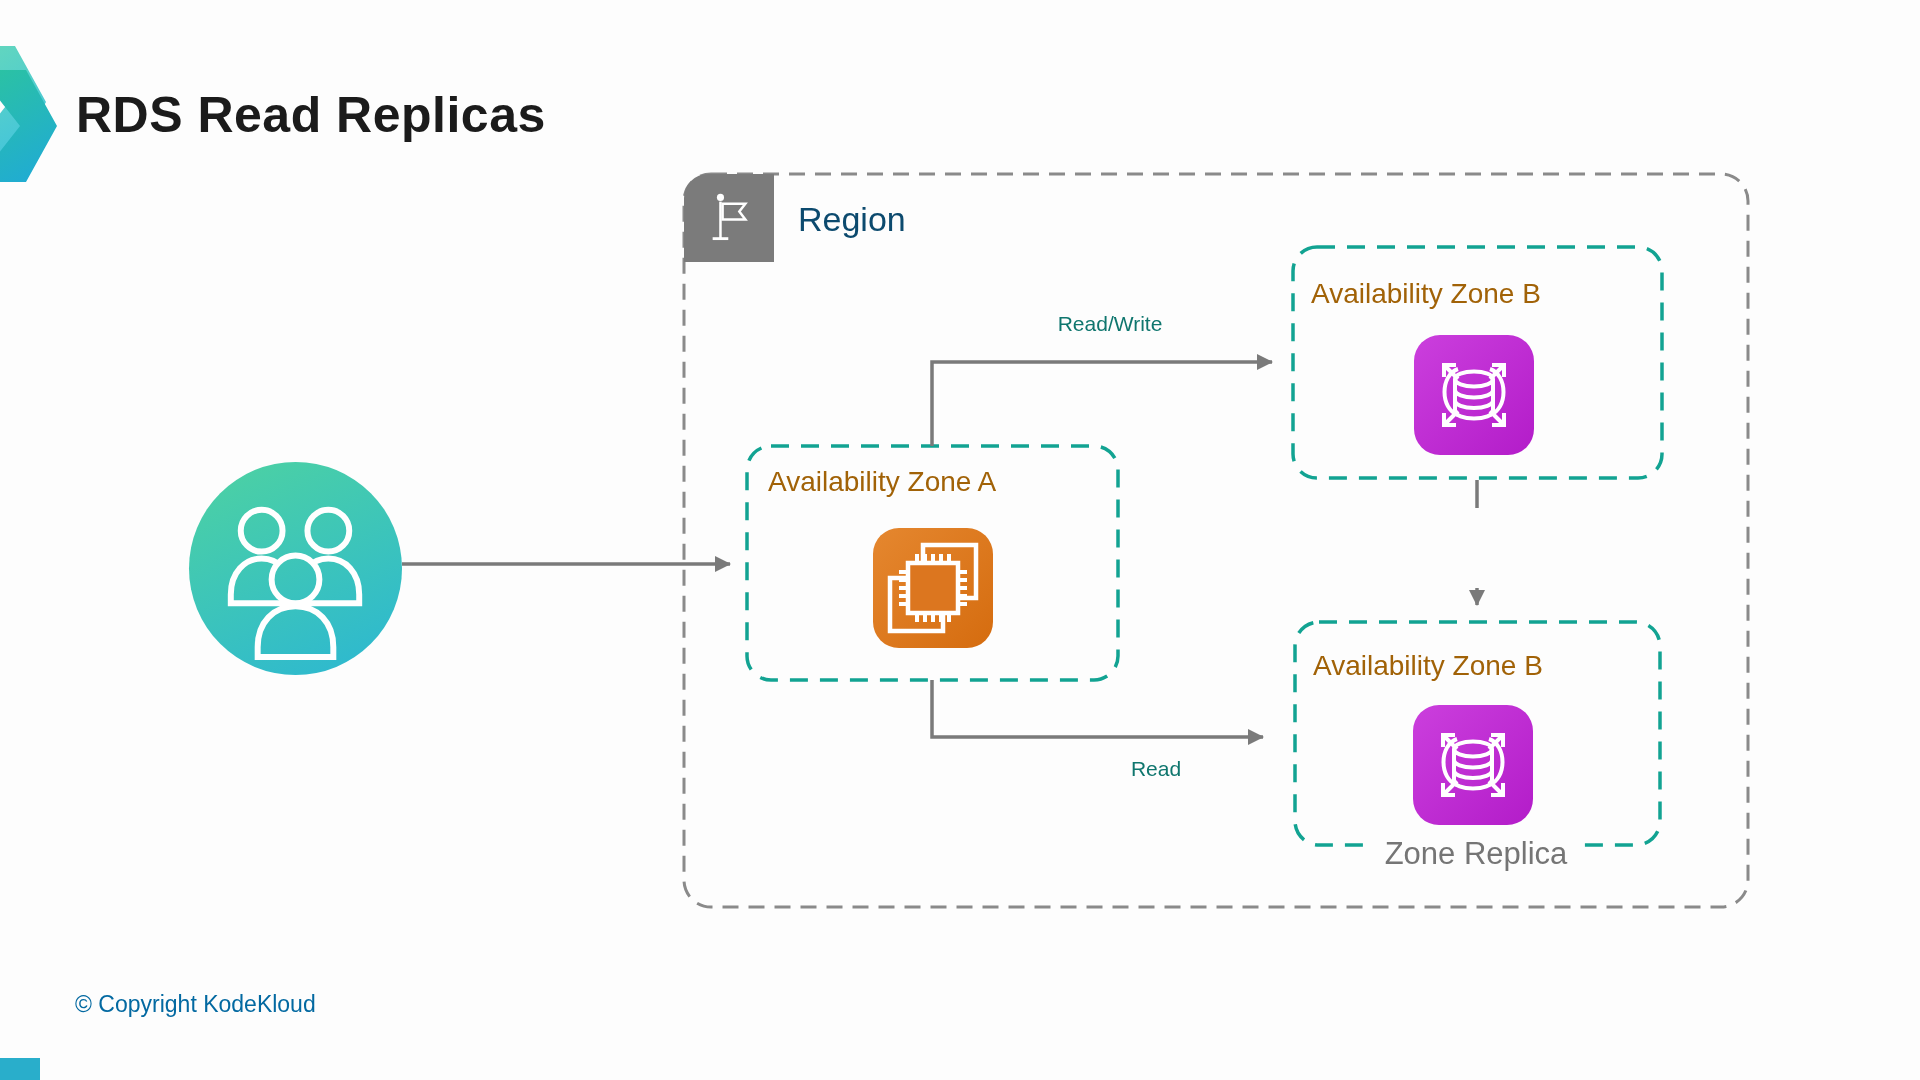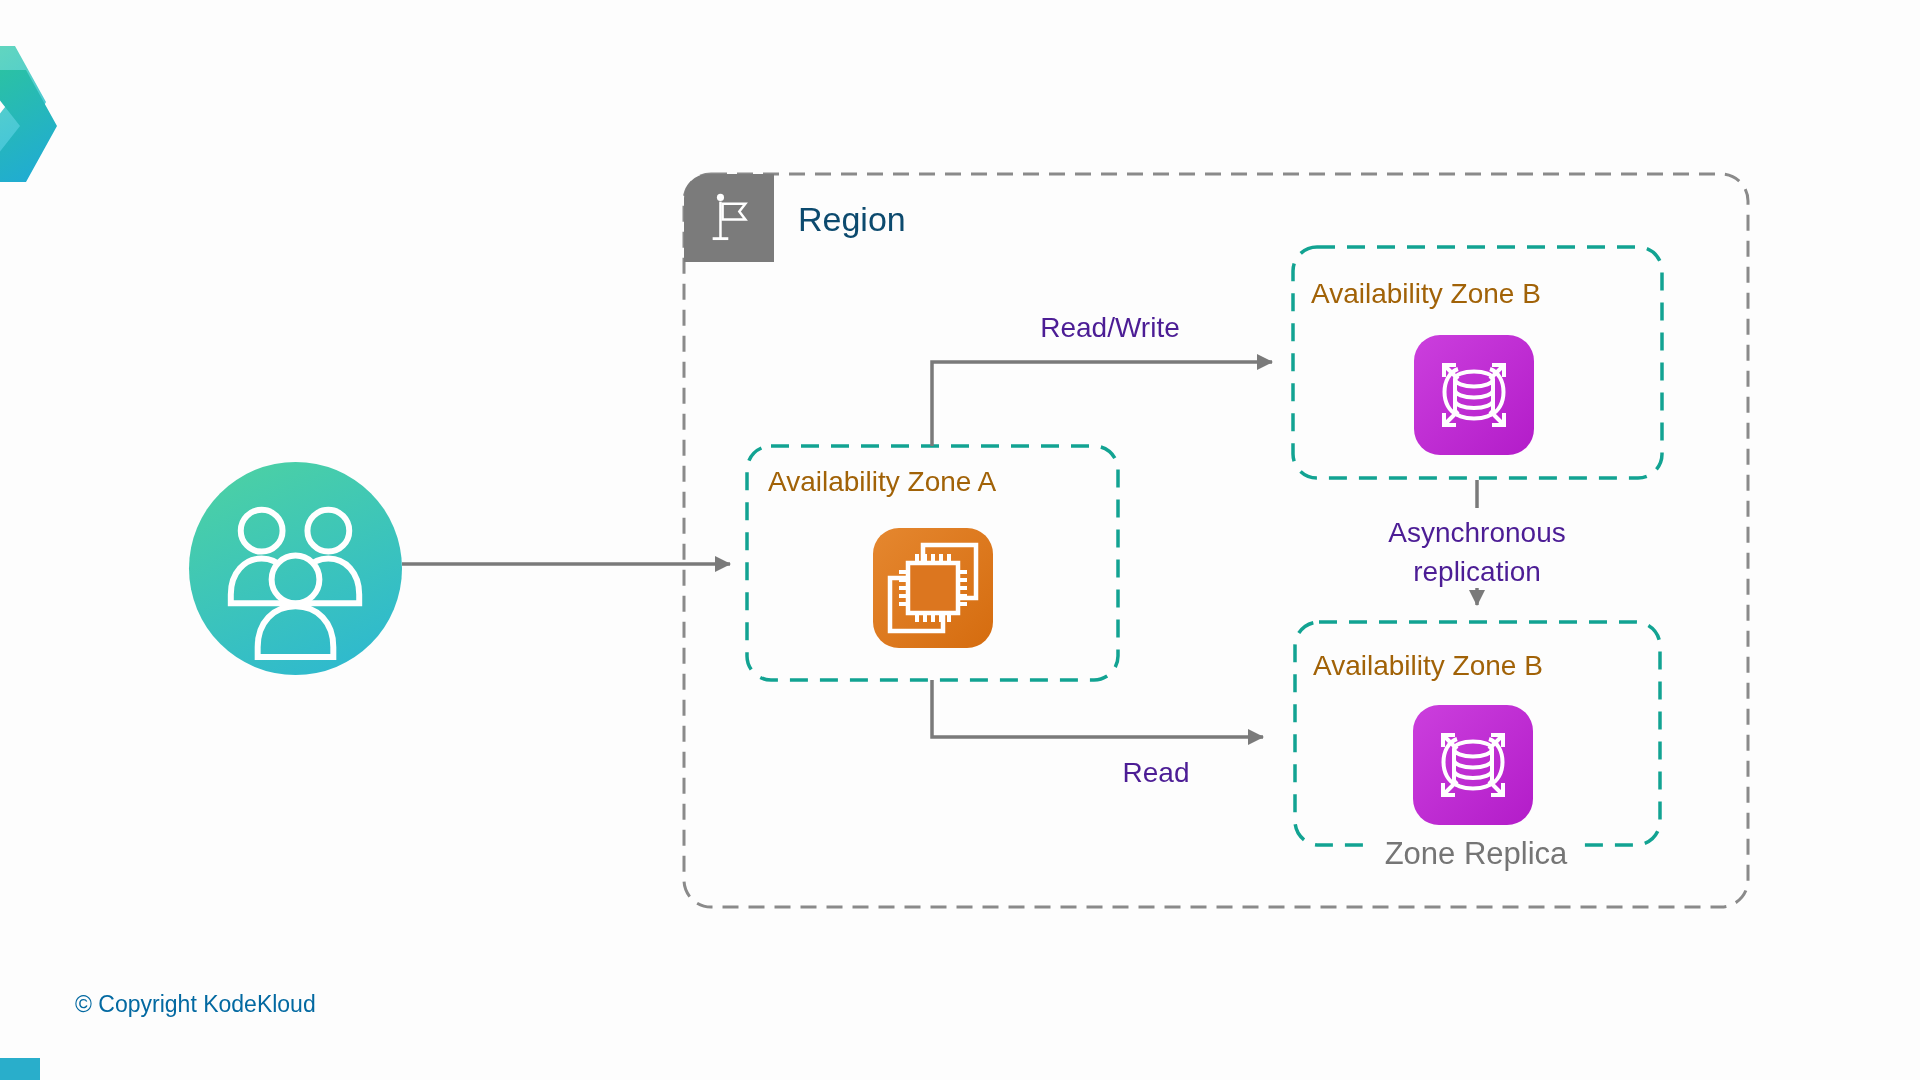--- a/index.html
+++ b/index.html
@@ -30,21 +30,21 @@
 
   
   .flag-box{
     left:684px;top:174px;width:90px;height:88px;background:#7b7b7b;
     border-radius:24px 0 0 0;display:flex;align-items:center;justify-content:center;
   }
 
   .region-label{left:798px;top:200px;font-size:34px;color:#0c4a6e;}
 
   .zone-label{font-size:28px;color:#a16207;white-space:nowrap;}
-  .edge-label{font-size:28px;color:#4c1d95;white-space:nowrap;transform:translateX(-50%);}
+  .edge-label{font-size:21px;color:#0f766e;white-space:nowrap;transform:translateX(-50%);}
   .edge-label.center{text-align:center;white-space:normal;line-height:39px;}
 
   .icon-card{width:120px;height:120px;border-radius:26px;display:flex;align-items:center;justify-content:center;}
   .icon-ec2{background:linear-gradient(135deg,#e5872f 0%,#d56c0f 100%);}
   .icon-rds{background:linear-gradient(135deg,#cb3fdd 0%,#b31cc9 100%);}
 
   .read-replica{
     left:1476px;top:836px;transform:translateX(-50%);
     font-size:31px;color:#757575;background:#fdfdfd;padding:0 12px;white-space:nowrap;
   }
@@ -58,20 +58,21 @@
 
 <div class="stage">
 
   <div class="abs chev chev-light">
       <div class="chev-shape"></div>
     </div>
   <div class="abs chev chev-dark">
       <div class="chev-shape"></div>
     </div>
 
+  <div class="abs page-title">RDS Read Replicas</div>
 
   <svg class="overlay" width="1920" height="1080" viewBox="0 0 1920 1080">
     <defs>
       <marker id="ah" markerUnits="userSpaceOnUse" markerWidth="18" markerHeight="16" refX="15" refY="8" orient="auto">
         <path d="M0,0 L16,8 L0,16 Z" fill="#7a7a7a"></path>
       </marker>
     </defs>
 
     <rect x="684" y="174" width="1064" height="733" rx="27" fill="none" stroke="#8a8a8a" stroke-width="3" stroke-dasharray="16 10"></rect>
 
@@ -200,22 +201,18 @@
         <polyline points="30,78 30,90 42,90"></polyline>
           <line x1="31" y1="89" x2="44" y2="76"></line>
         <polyline points="78,90 90,90 90,78"></polyline>
           <line x1="89" y1="89" x2="76" y2="76"></line>
       </g>
     </svg>
   </div>
   <div class="abs read-replica">Zone Replica</div>
 
   <div class="abs edge-label" style="left:1110px;top:312px;">Read/Write</div>
-  <div class="abs edge-label center" style="left:1477px;top:513px;">
-    <div>Asynchronous</div>
-    <div>replication</div>
-  </div>
   <div class="abs edge-label" style="left:1108px;top:757px;margin-left:48px;">Read</div>
 
   <div class="abs copyright">© Copyright KodeKloud</div>
   <div class="abs progress-bar"></div>
 
 </div>
 
 </body></html>

